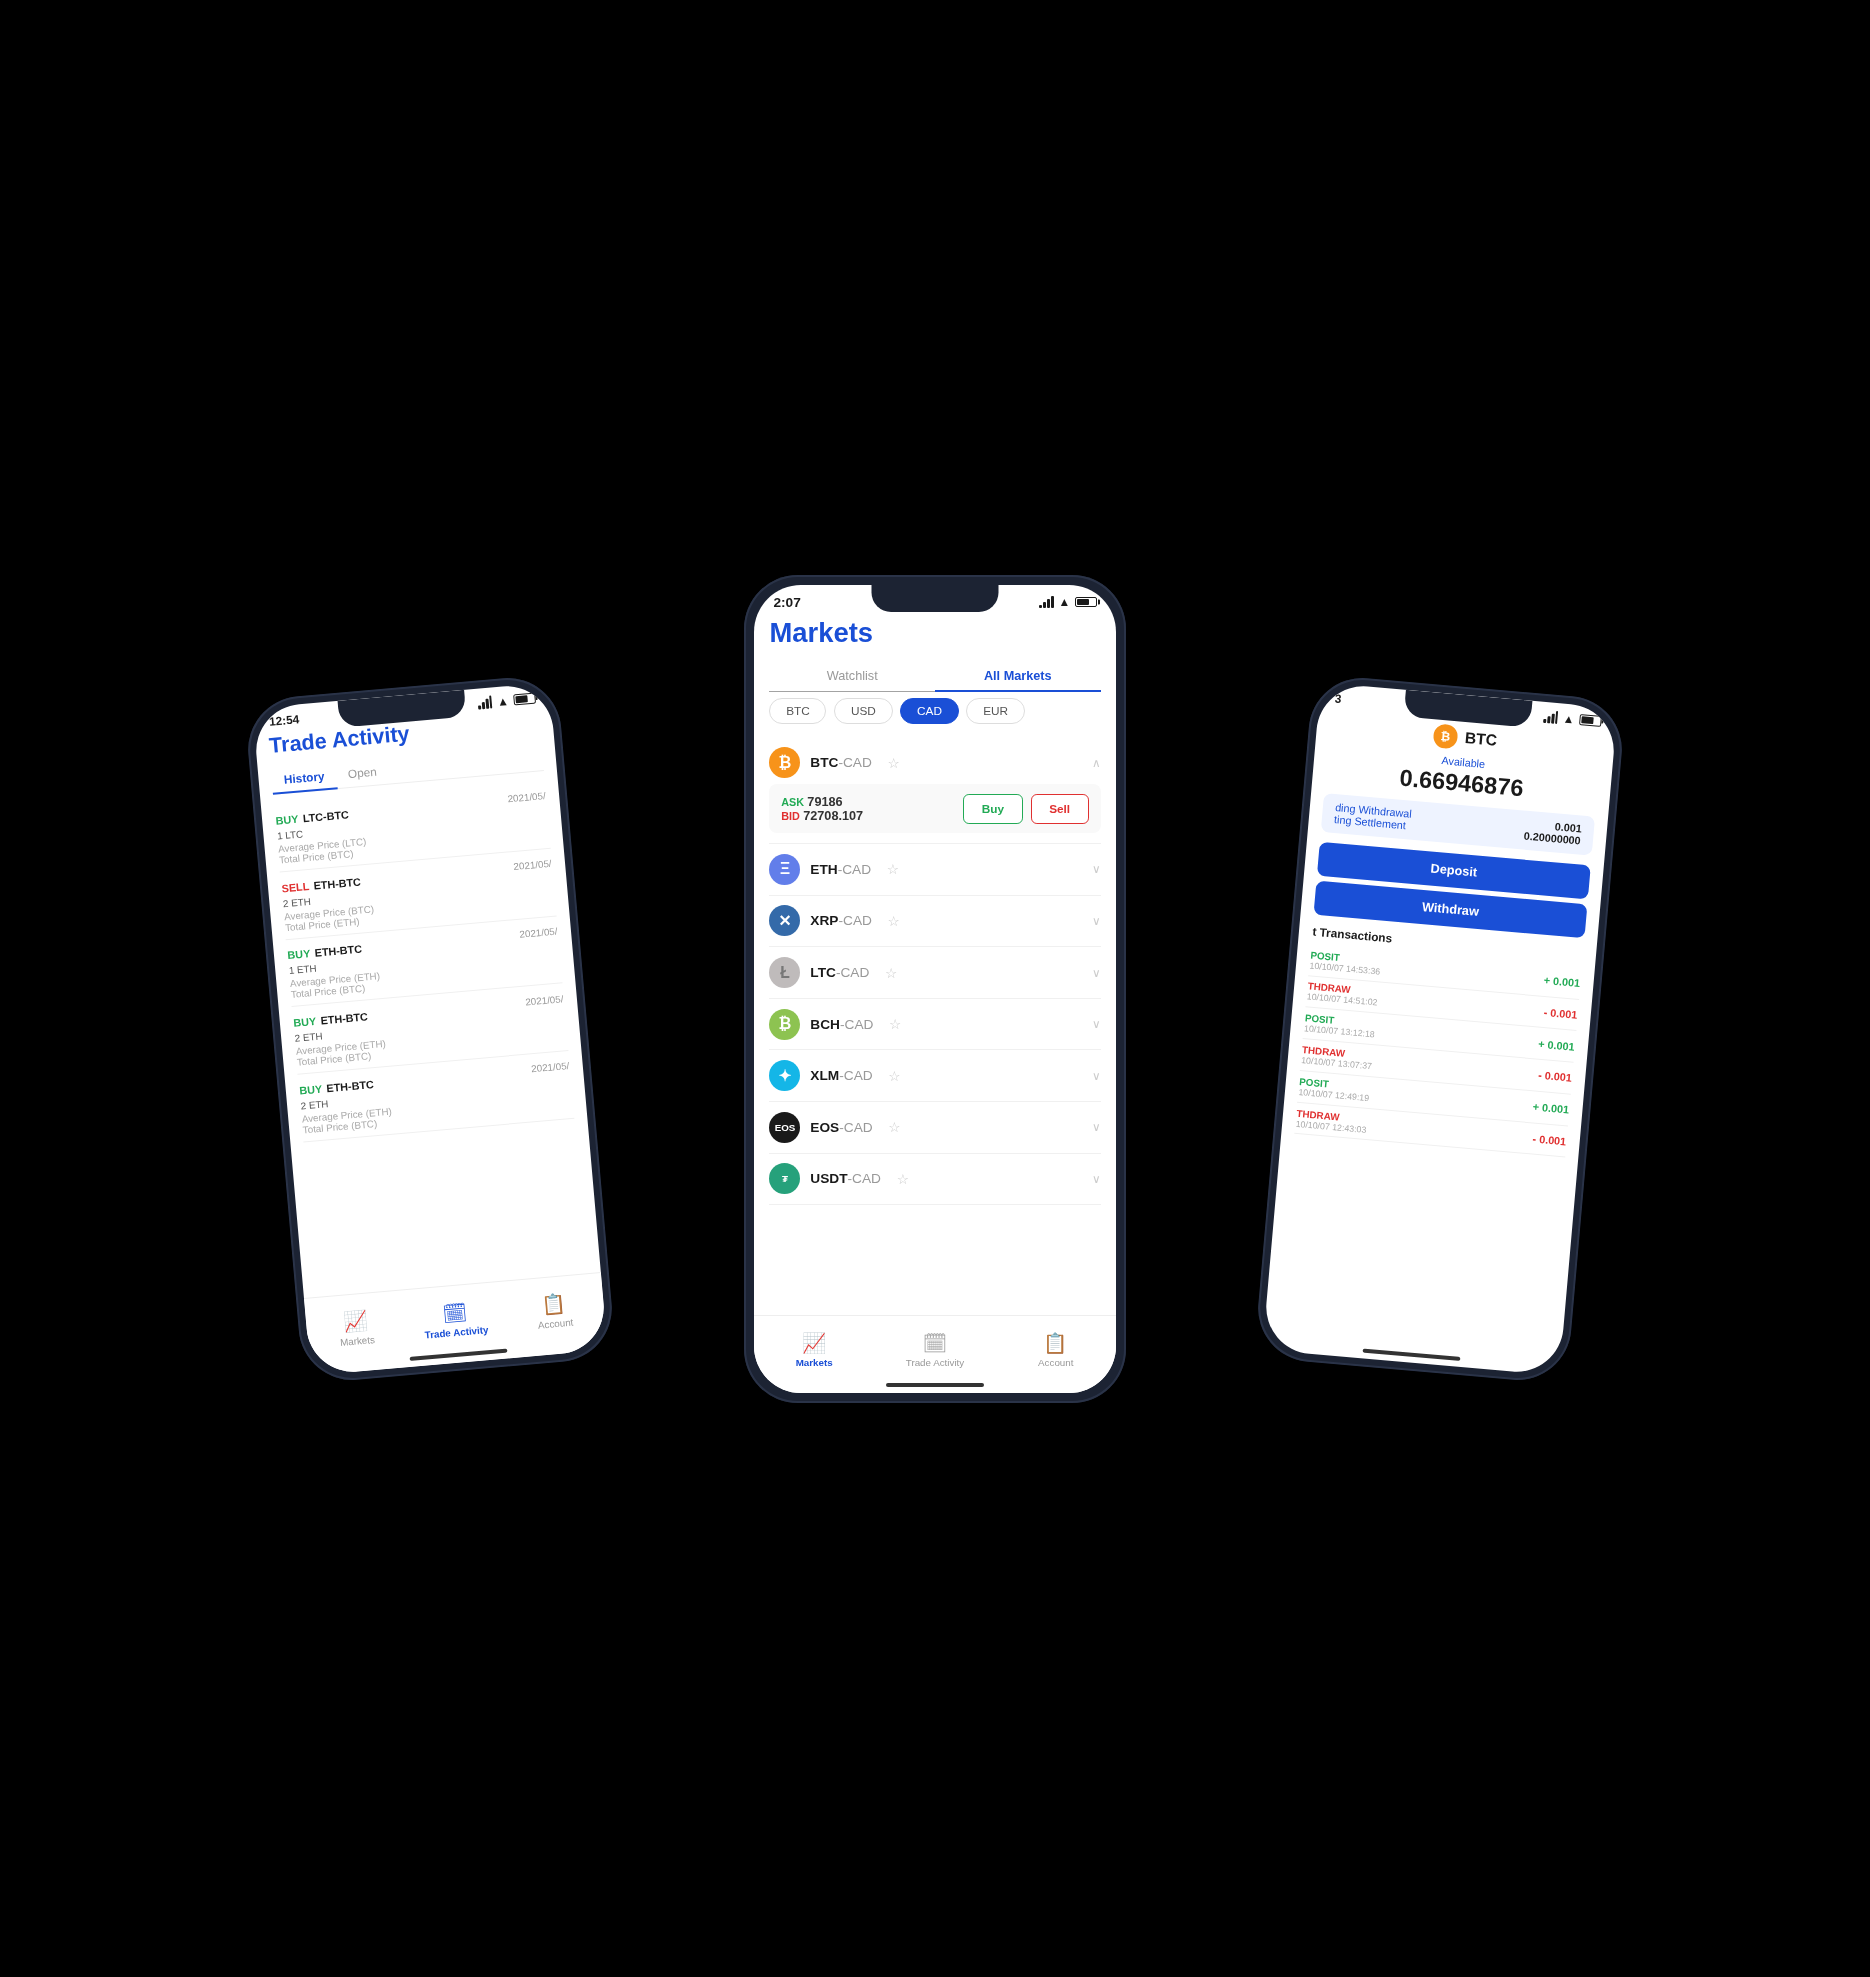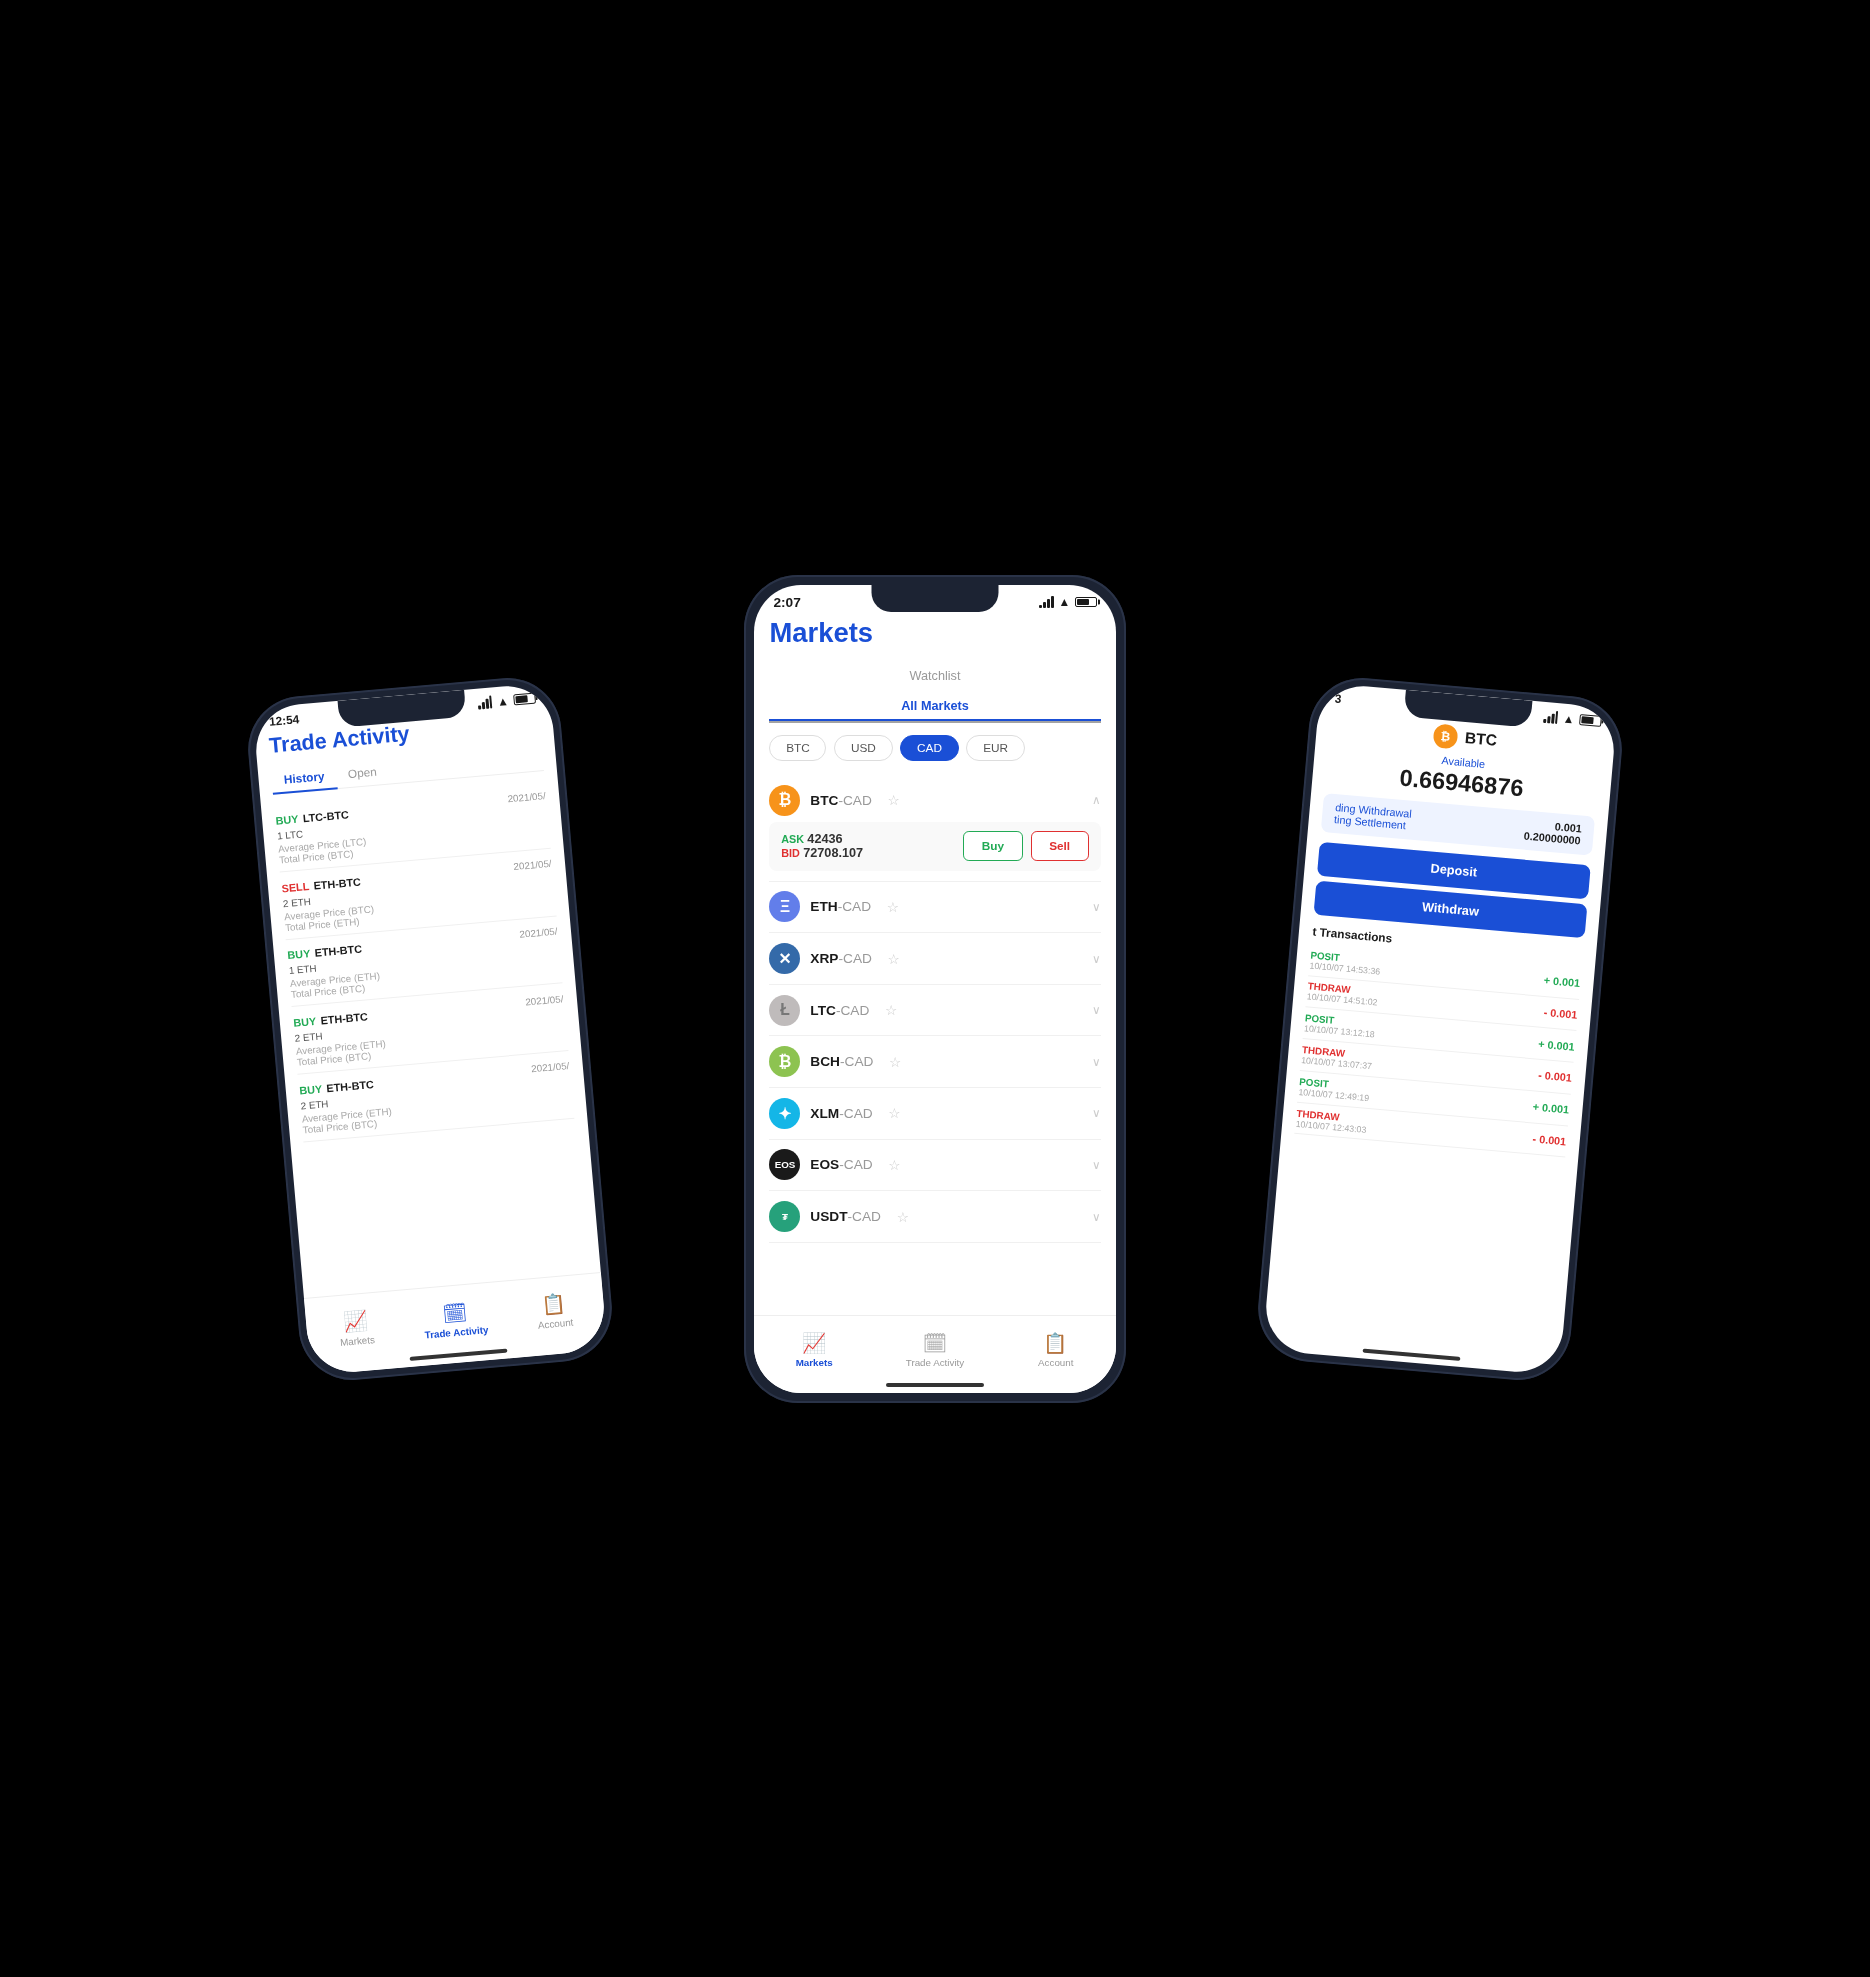--- a/index.html
+++ b/index.html
@@ -147,23 +147,22 @@
     }
     .markets-title {
       font-size: 27.4px;
       font-weight: 800;
       color: #1a4fd6;
       margin-bottom: 11.8px;
       margin-top: 3.9px;
     }
     .tab-row {
       display: flex;
-      border-bottom: 3px solid #a3a3a3;
-      margin-bottom: 12px;
-      flex-direction: column;
+      border-bottom: 1px solid #a3a3a3;
+      margin-bottom: 6px;
     }
     .tab-item {
       flex: 1;
       text-align: center;
       padding: 7.8px 0;
       font-size: 12.7px;
       color: #999;
       cursor: pointer;
       position: relative;
     }
@@ -608,21 +607,21 @@
           <div class="market-item-header">
             <div class="market-item-left">
               <div class="coin-icon btc-color">₿</div>
               <span class="coin-name">BTC<span>-CAD</span></span>
               <span class="star-icon">☆</span>
             </div>
             <span class="chevron">∧</span>
           </div>
           <div class="market-expanded">
             <div class="ask-bid">
-              <div><span class="ask-label">ASK</span> <span class="ask-val">42436</span></div>
+              <div><span class="ask-label">ASK</span> <span class="ask-val">79186</span></div>
               <div><span class="bid-label">BID</span> <span class="bid-val">72708.107</span></div>
             </div>
             <div class="trade-btns">
               <button class="btn-buy">Buy</button>
               <button class="btn-sell">Sell</button>
             </div>
           </div>
         </div>
 
         <div class="market-item">

